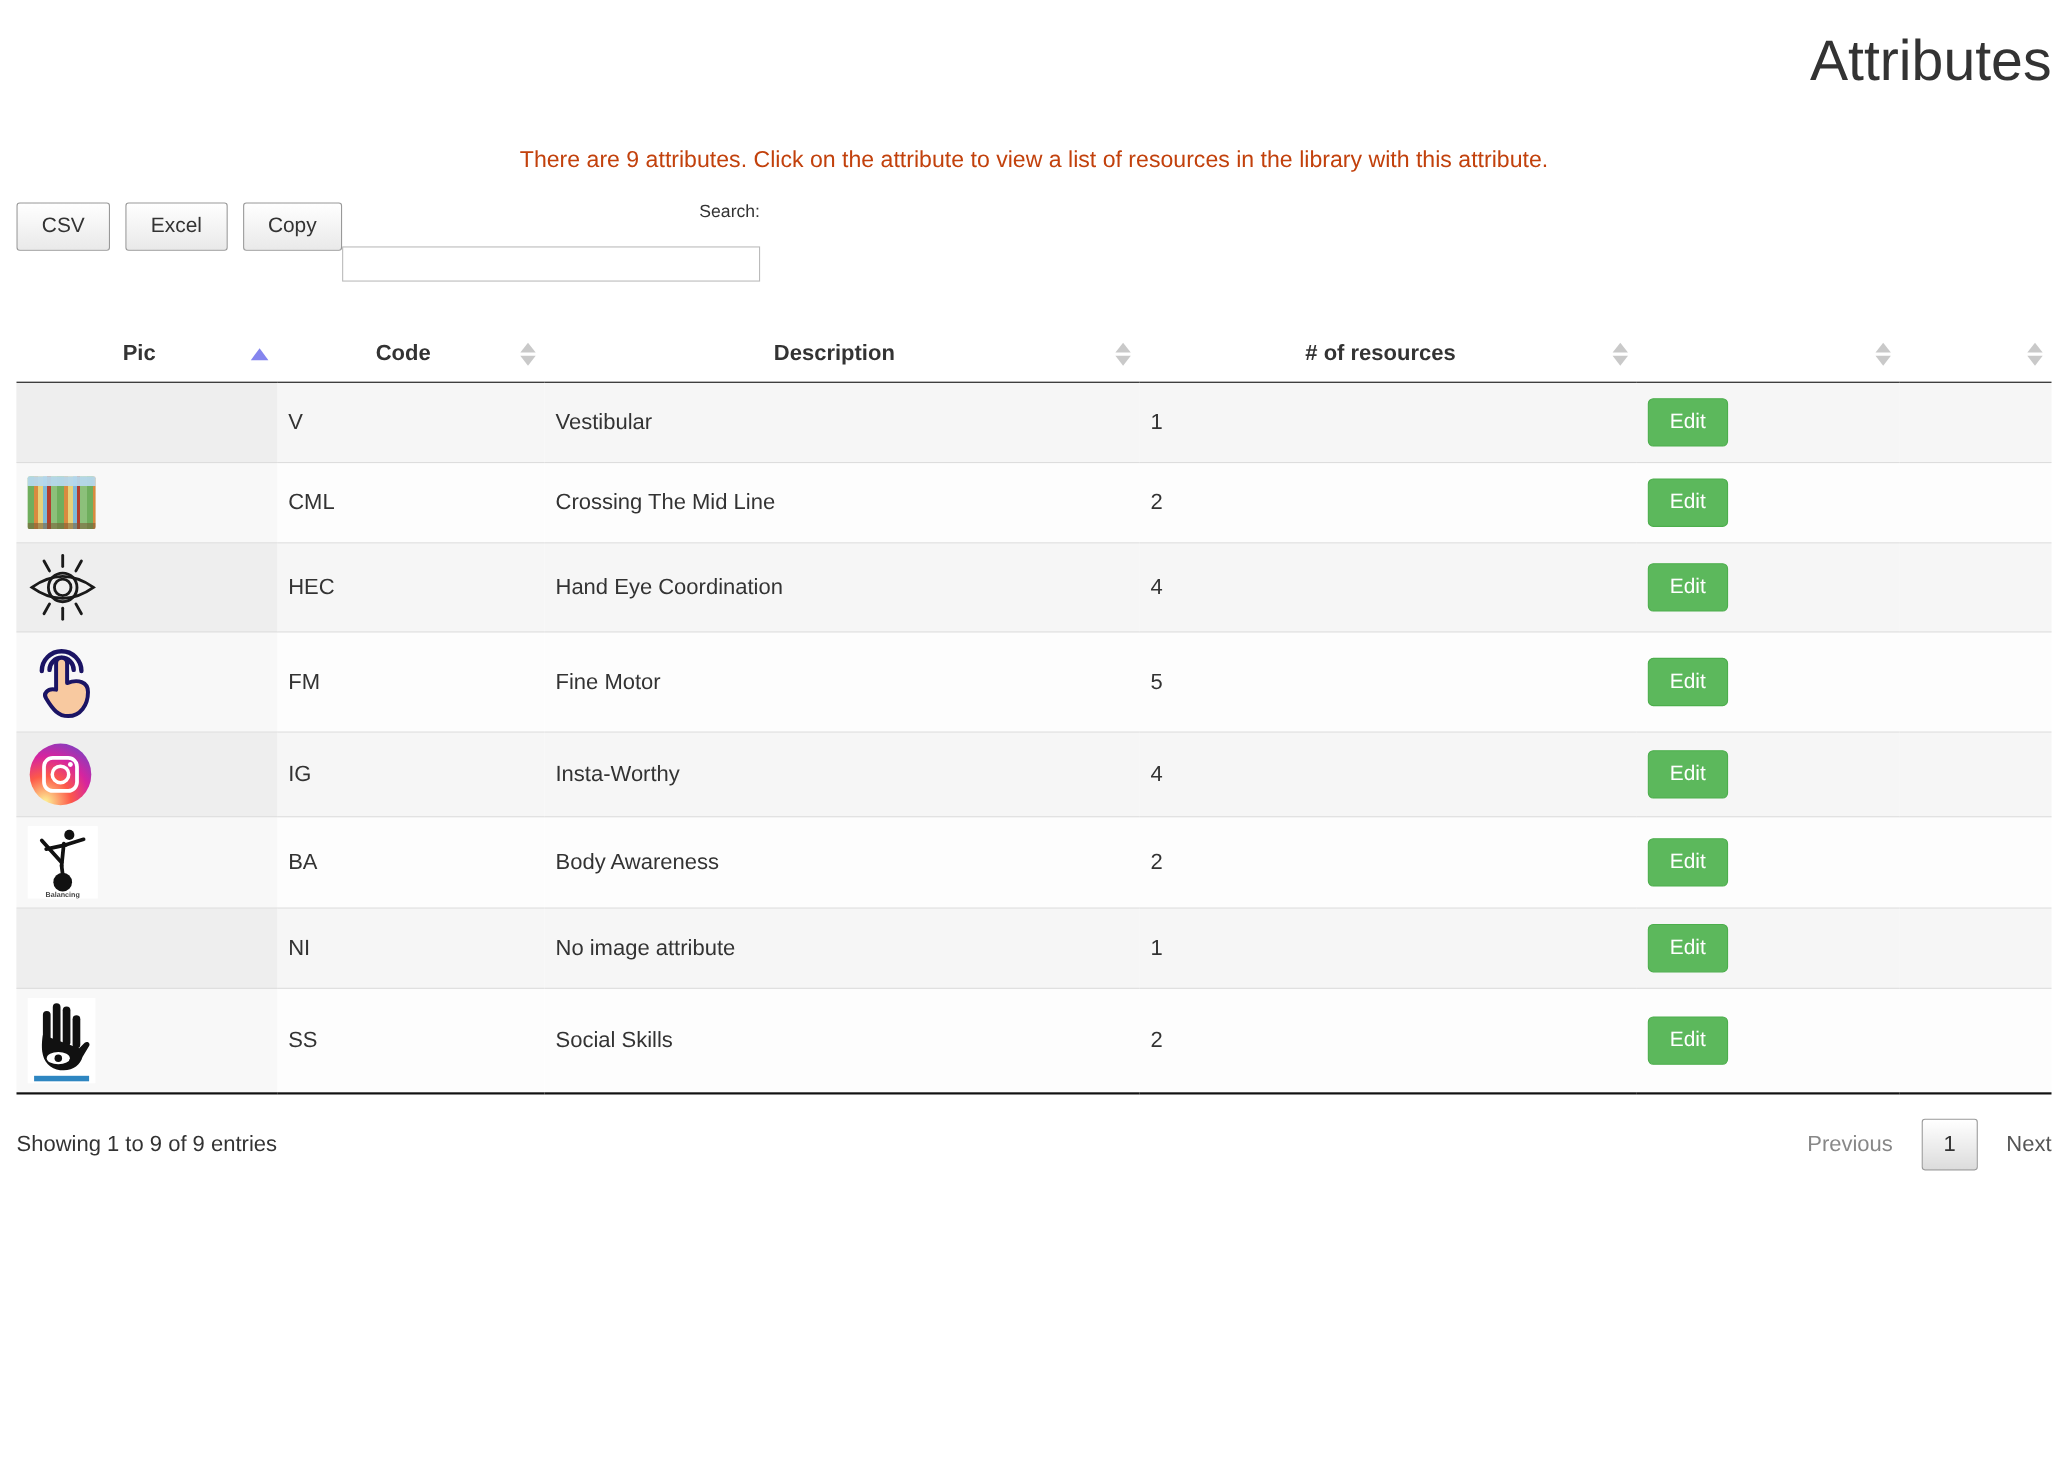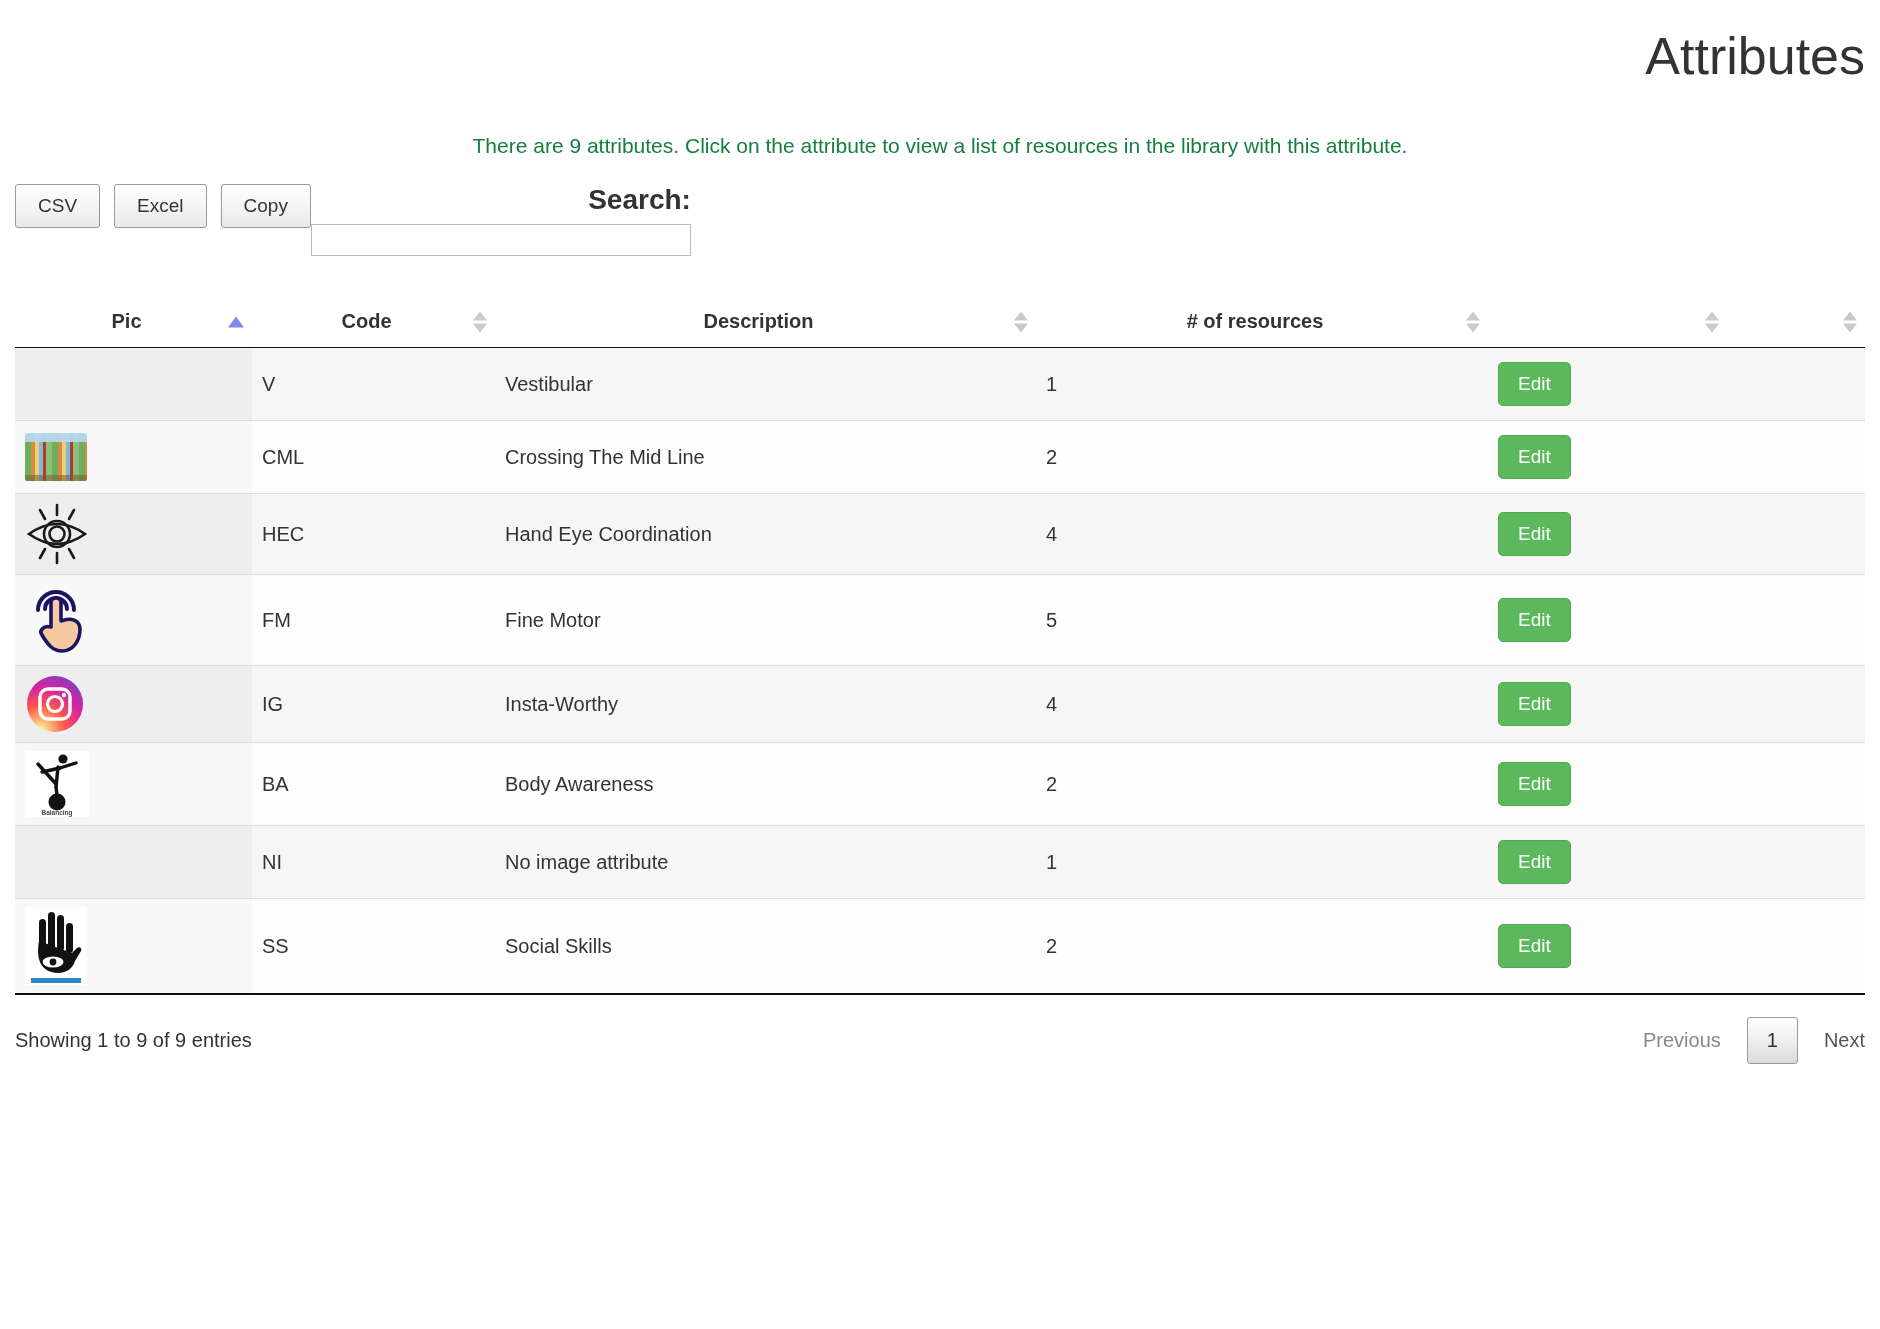--- a/index.html
+++ b/index.html
@@ -16,21 +16,21 @@
   .page-title {
     text-align: right;
     font-size: 52px;
     font-weight: 400;
     color: #333;
     margin-top: 26px;
   }
   .page-subtitle {
     text-align: center;
     font-size: 21px;
-    color: #15803d;
+    color: #c2410c;
     margin-top: 48px;
   }
 
   
   .toolbar {
     margin-top: 26px;
     display: flex;
     justify-content: flex-start;
     align-items: flex-start;
     min-height: 66px;
@@ -40,21 +40,21 @@
     font-family: inherit;
     font-size: 19px;
     color: #333;
     padding: 10px 22px;
     border: 1px solid #999;
     border-radius: 3px;
     background: linear-gradient(to bottom, #ffffff 0%, #e9e9e9 100%);
     cursor: pointer;
   }
   .search-block { text-align: right; }
-  .search-label { font-size: 28px; font-weight: bold; display: block; margin-bottom: 8px; }
+  .search-label { font-size: 16px; font-weight: normal; display: block; margin-bottom: 22px; }
   .search-input {
     width: 380px; height: 32px;
     border: 1px solid #bbb;
     font-size: 18px;
     padding: 2px 8px;
     font-family: inherit;
   }
 
   
   table.attributes {

